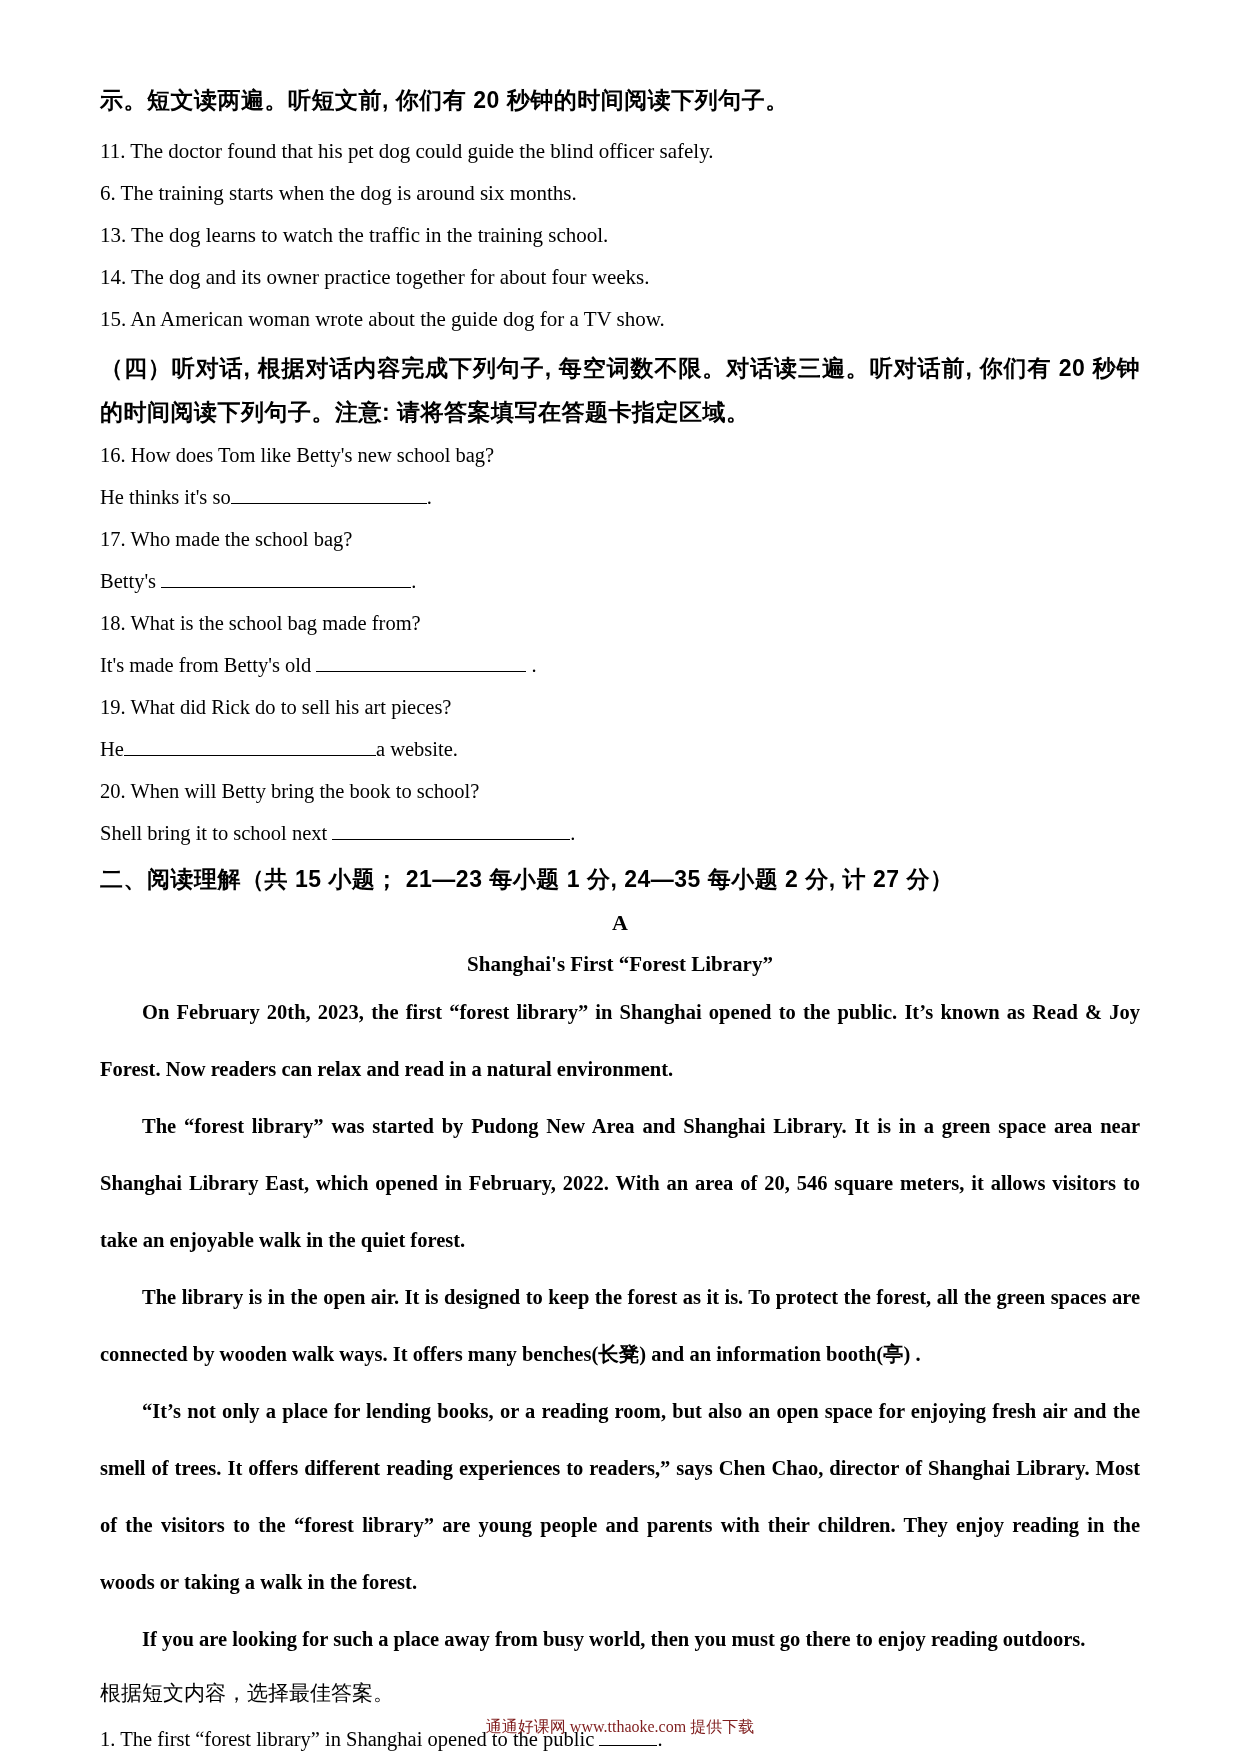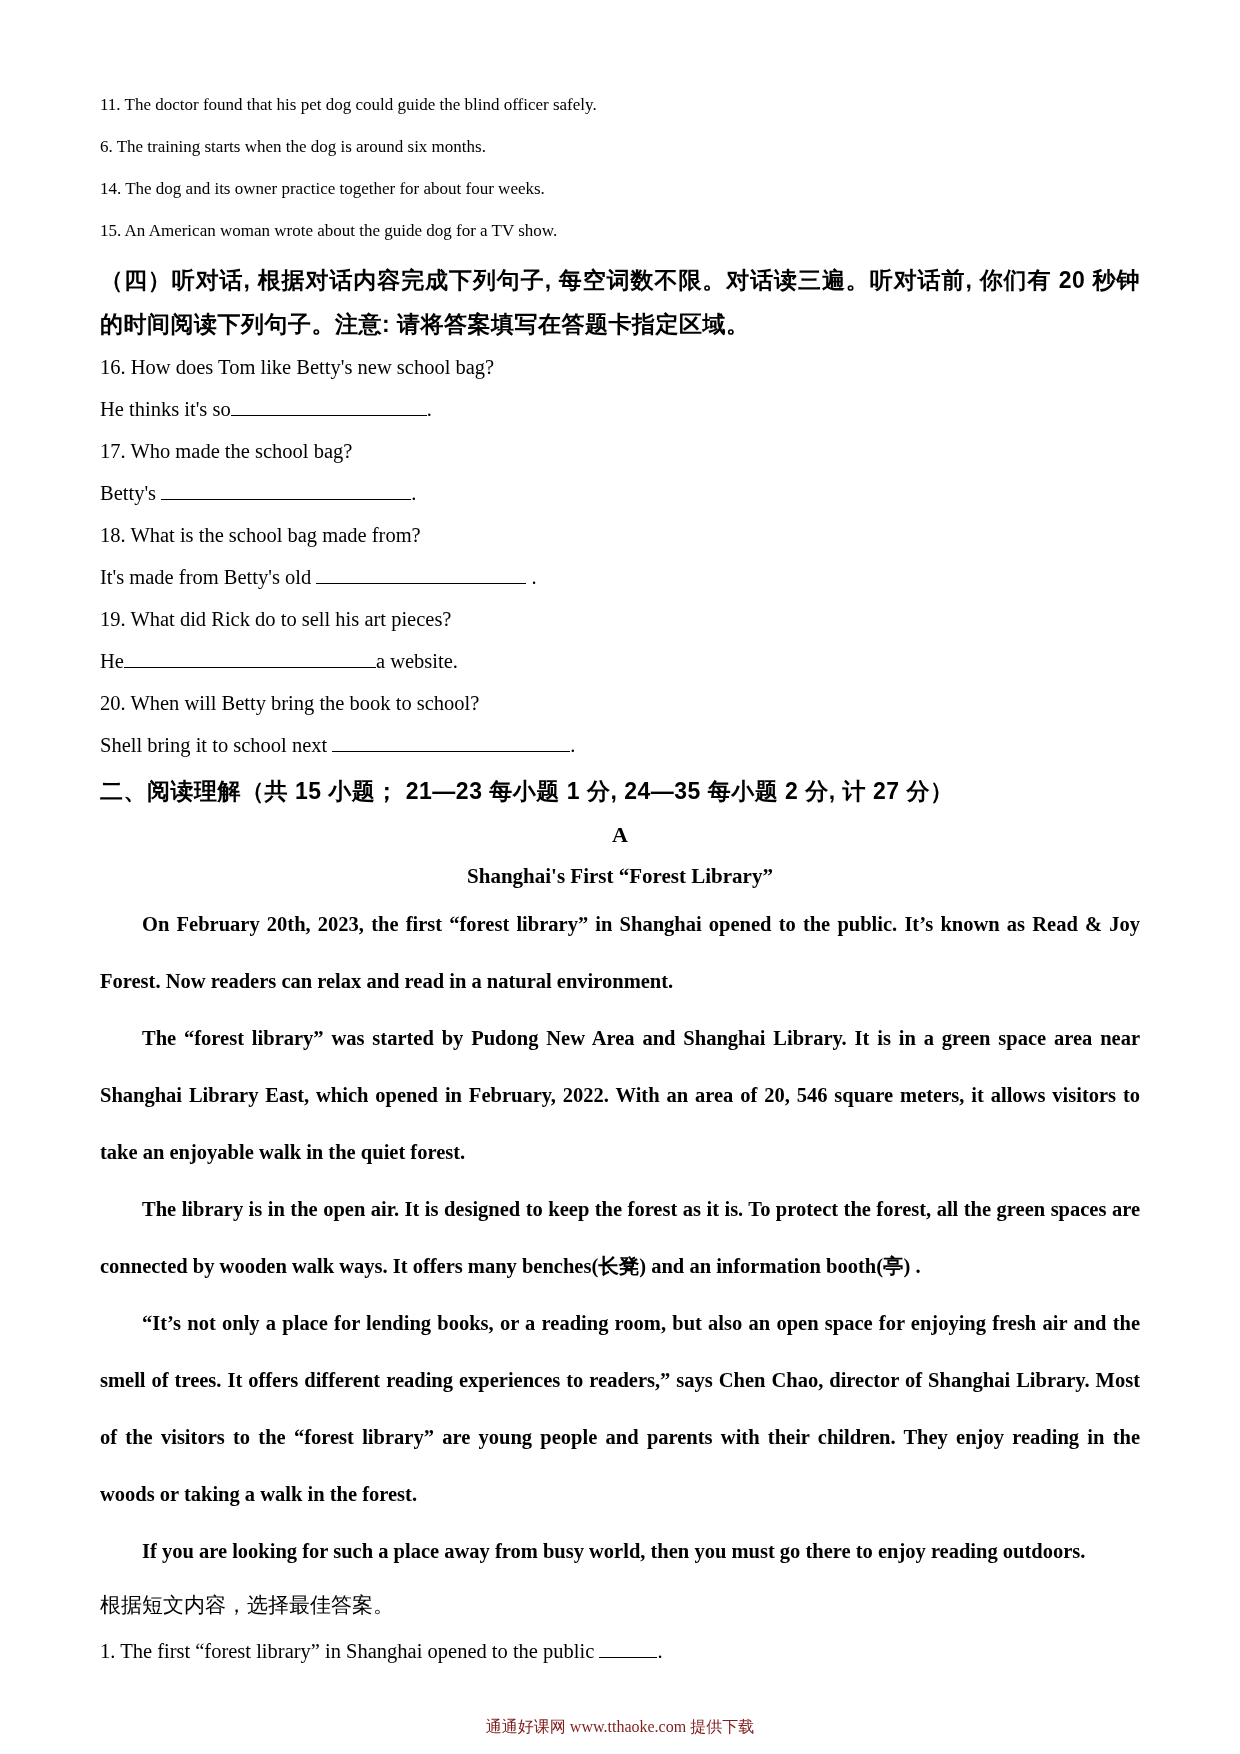--- a/index.html
+++ b/index.html
@@ -9,21 +9,21 @@
     font-family:"Liberation Serif", serif;
     position:relative;
     overflow:hidden;
   }
   .page { box-sizing:border-box; width:1240px; height:1754px; padding:84px 100px 0 100px; position:relative; }
 
   .cn-bold { font-family:"Liberation Sans", sans-serif; font-weight:700; }
 
   .intro-line { font-size:23px; line-height:32px; margin-bottom:14px; letter-spacing:0.5px; }
 
-  .stmt { font-size:17px; line-height:42px; }
+  .stmt { font-size:21px; line-height:42px; }
 
   .h4-heading { font-size:23px; line-height:44px; margin-top:6px; text-align:justify; letter-spacing:0.5px; }
 
   .fill-q, .fill-a { font-size:20.5px; line-height:42px; }
 
   .blank { display:inline-block; border-bottom:1.6px solid #000; height:14px; vertical-align:baseline; }
 
   .sec2-heading { font-size:23px; line-height:46px; margin-top:2px; letter-spacing:0.5px; }
 
   .center { text-align:center; }
@@ -35,23 +35,25 @@
   .instruction { font-size:21px; line-height:46px; margin-top:2px; }
   .q1-line { font-size:20.5px; line-height:46px; }
 
   .footer { position:absolute; bottom:16px; left:0; width:100%; text-align:center; font-size:16px; color:#7f1d1d; }
 </style>
 </head>
 <body>
 
 <div class="page">
 
+  <div class="intro-line cn-bold">示。短文读两遍。听短文前, 你们有 20 秒钟的时间阅读下列句子。</div>
 
   <div class="stmt">11. The doctor found that his pet dog could guide the blind officer safely.</div>
   <div class="stmt">6. The training starts when the dog is around six months.</div>
+  <div class="stmt">13. The dog learns to watch the traffic in the training school.</div>
   <div class="stmt">14. The dog and its owner practice together for about four weeks.</div>
   <div class="stmt">15. An American woman wrote about the guide dog for a TV show.</div>
 
   <div class="h4-heading cn-bold">（四）听对话, 根据对话内容完成下列句子, 每空词数不限。对话读三遍。听对话前, 你们有 20 秒钟的时间阅读下列句子。注意: 请将答案填写在答题卡指定区域。</div>
 
   <div class="fill-q">16. How does Tom like Betty's new school bag?</div>
   <div class="fill-a"><span>He thinks it's so</span><span class="blank" style="width:196px;"></span><span>.</span></div>
 
   <div class="fill-q">17. Who made the school bag?</div>
   <div class="fill-a"><span>Betty's </span><span class="blank" style="width:250px;"></span><span>.</span></div>

